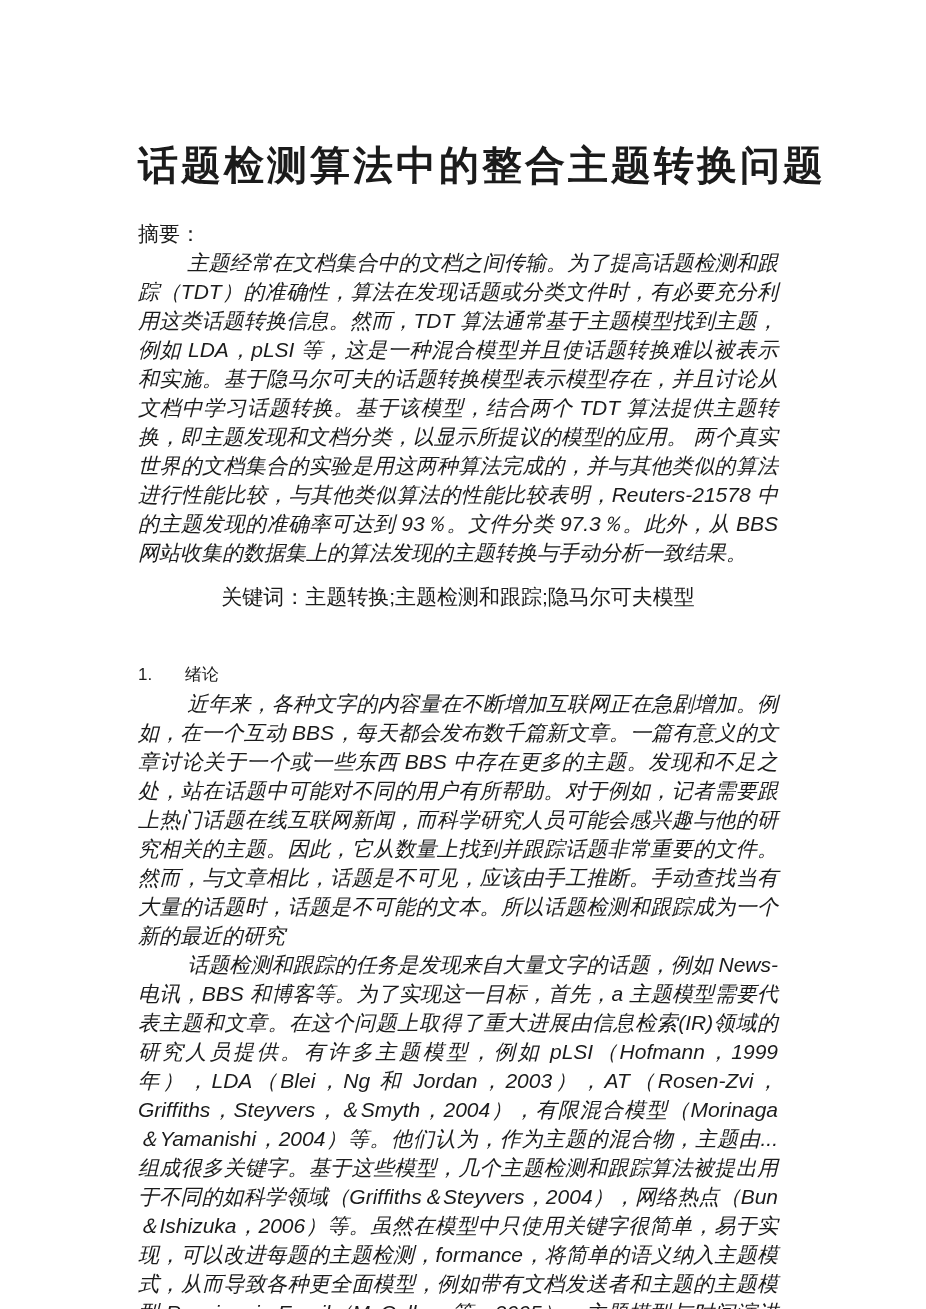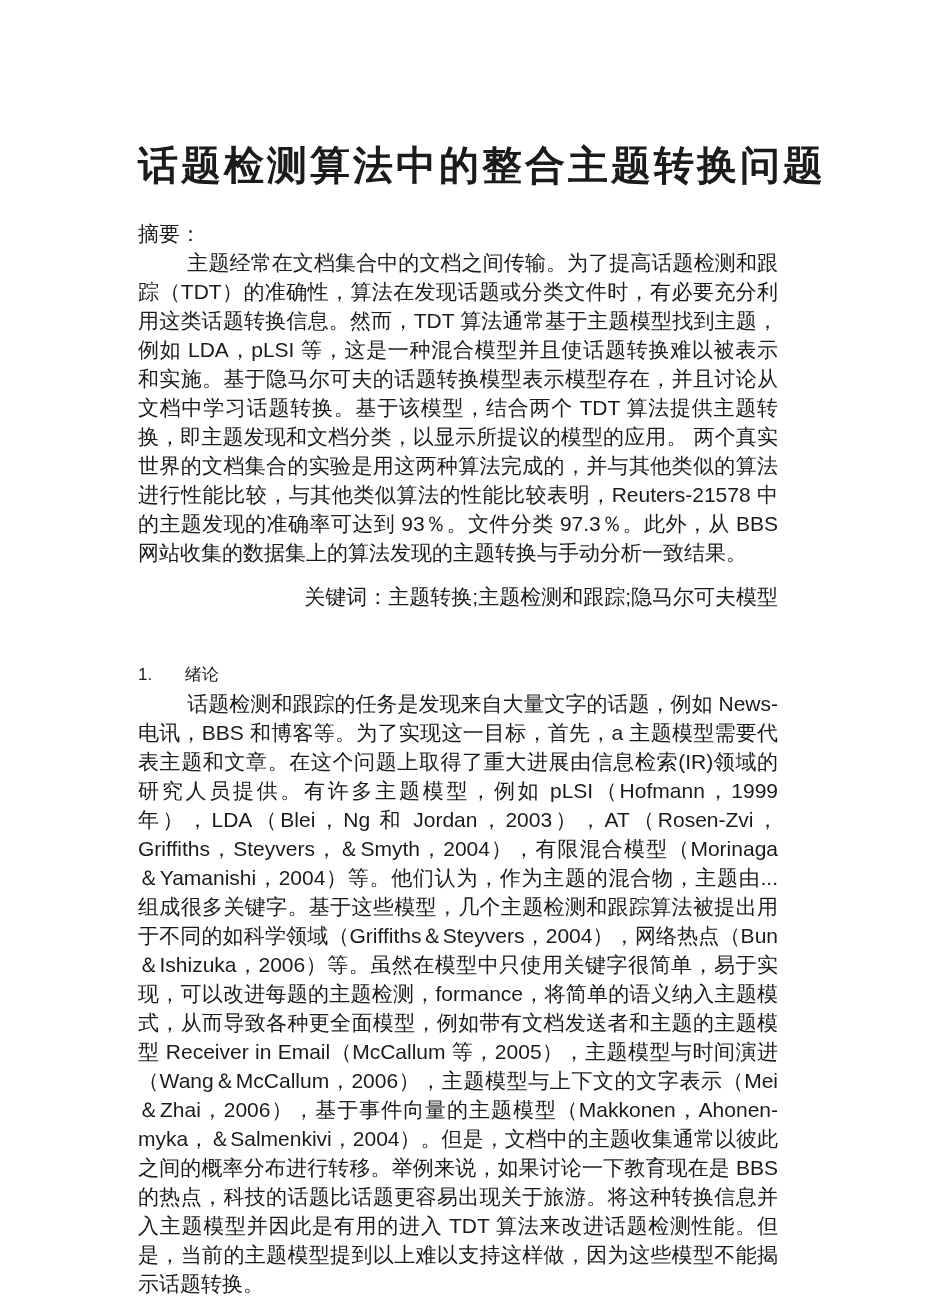--- a/index.html
+++ b/index.html
@@ -36,24 +36,25 @@
     font-size: 21px;
     line-height: 29px;
     text-align: justify;
     word-break: break-word;
   }
   .abstract-label {
     margin-top: 30px;
   }
   .indent {
     text-indent: 2.35em;
+    font-style: italic;
   }
   .keywords-line {
     margin-top: 15px;
-    text-align: right;
+    text-align: center;
   }
   .section-heading {
     margin-top: 49px;
     display: flex;
     font-size: 17px;
     line-height: 29px;
   }
   .section-number {
     width: 47px;
     flex: 0 0 47px;
@@ -71,17 +72,18 @@
 
     <p class="body-text indent">主题经常在文档集合中的文档之间传输。为了提高话题检测和跟踪（TDT）的准确性，算法在发现话题或分类文件时，有必要充分利用这类话题转换信息。然而，TDT 算法通常基于主题模型找到主题，例如 LDA，pLSI 等，这是一种混合模型并且使话题转换难以被表示和实施。基于隐马尔可夫的话题转换模型表示模型存在，并且讨论从文档中学习话题转换。基于该模型，结合两个 TDT 算法提供主题转换，即主题发现和文档分类，以显示所提议的模型的应用。 两个真实世界的文档集合的实验是用这两种算法完成的，并与其他类似的算法进行性能比较，与其他类似算法的性能比较表明，Reuters-21578 中的主题发现的准确率可达到 93％。文件分类 97.3％。此外，从 BBS 网站收集的数据集上的算法发现的主题转换与手动分析一致结果。</p>
 
     <p class="body-text keywords-line">关键词：主题转换;主题检测和跟踪;隐马尔可夫模型</p>
 
     <div class="section-heading">
       <span class="section-number">1.</span>
       <span>绪论</span>
     </div>
 
+    <p class="body-text indent">近年来，各种文字的内容量在不断增加互联网正在急剧增加。例如，在一个互动 BBS，每天都会发布数千篇新文章。一篇有意义的文章讨论关于一个或一些东西 BBS 中存在更多的主题。发现和不足之处，站在话题中可能对不同的用户有所帮助。对于例如，记者需要跟上热门话题在线互联网新闻，而科学研究人员可能会感兴趣与他的研究相关的主题。因此，它从数量上找到并跟踪话题非常重要的文件。然而，与文章相比，话题是不可见，应该由手工推断。手动查找当有大量的话题时，话题是不可能的文本。所以话题检测和跟踪成为一个新的最近的研究</p>
 
     <p class="body-text indent">话题检测和跟踪的任务是发现来自大量文字的话题，例如 News-电讯，BBS 和博客等。为了实现这一目标，首先，a 主题模型需要代表主题和文章。在这个问题上取得了重大进展由信息检索(IR)领域的研究人员提供。有许多主题模型，例如 pLSI（Hofmann，1999 年），LDA（Blei，Ng 和 Jordan，2003），AT（Rosen-Zvi，Griffiths，Steyvers，＆Smyth，2004），有限混合模型（Morinaga＆Yamanishi，2004）等。他们认为，作为主题的混合物，主题由...组成很多关键字。基于这些模型，几个主题检测和跟踪算法被提出用于不同的如科学领域（Griffiths＆Steyvers，2004），网络热点（Bun＆Ishizuka，2006）等。虽然在模型中只使用关键字很简单，易于实现，可以改进每题的主题检测，formance，将简单的语义纳入主题模式，从而导致各种更全面模型，例如带有文档发送者和主题的主题模型 Receiver in Email（McCallum 等，2005），主题模型与时间演进（Wang＆McCallum，2006），主题模型与上下文的文字表示（Mei＆Zhai，2006），基于事件向量的主题模型（Makkonen，Ahonen-myka，＆Salmenkivi，2004）。但是，文档中的主题收集通常以彼此之间的概率分布进行转移。举例来说，如果讨论一下教育现在是 BBS 的热点，科技的话题比话题更容易出现关于旅游。将这种转换信息并入主题模型并因此是有用的进入 TDT 算法来改进话题检测性能。但是，当前的主题模型提到以上难以支持这样做，因为这些模型不能揭示话题转换。</p>
 
   </div>
 </div>
 
 </body></html>

